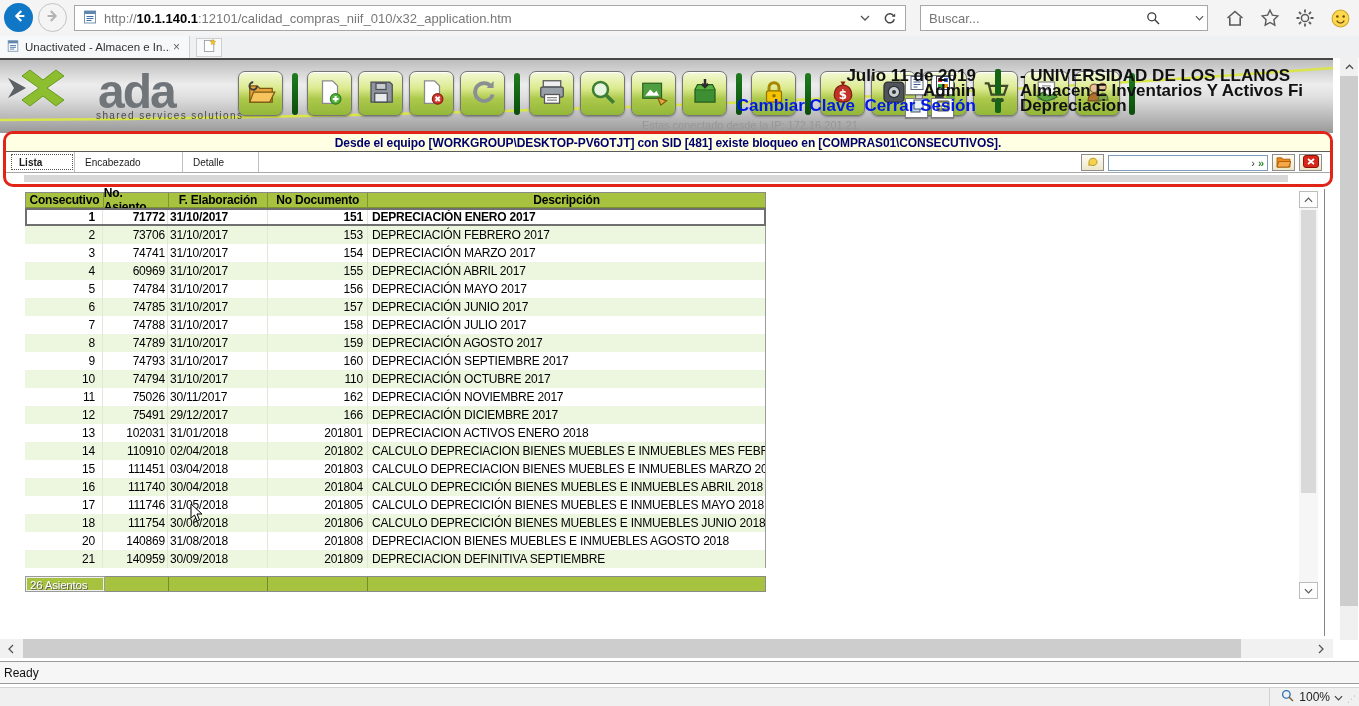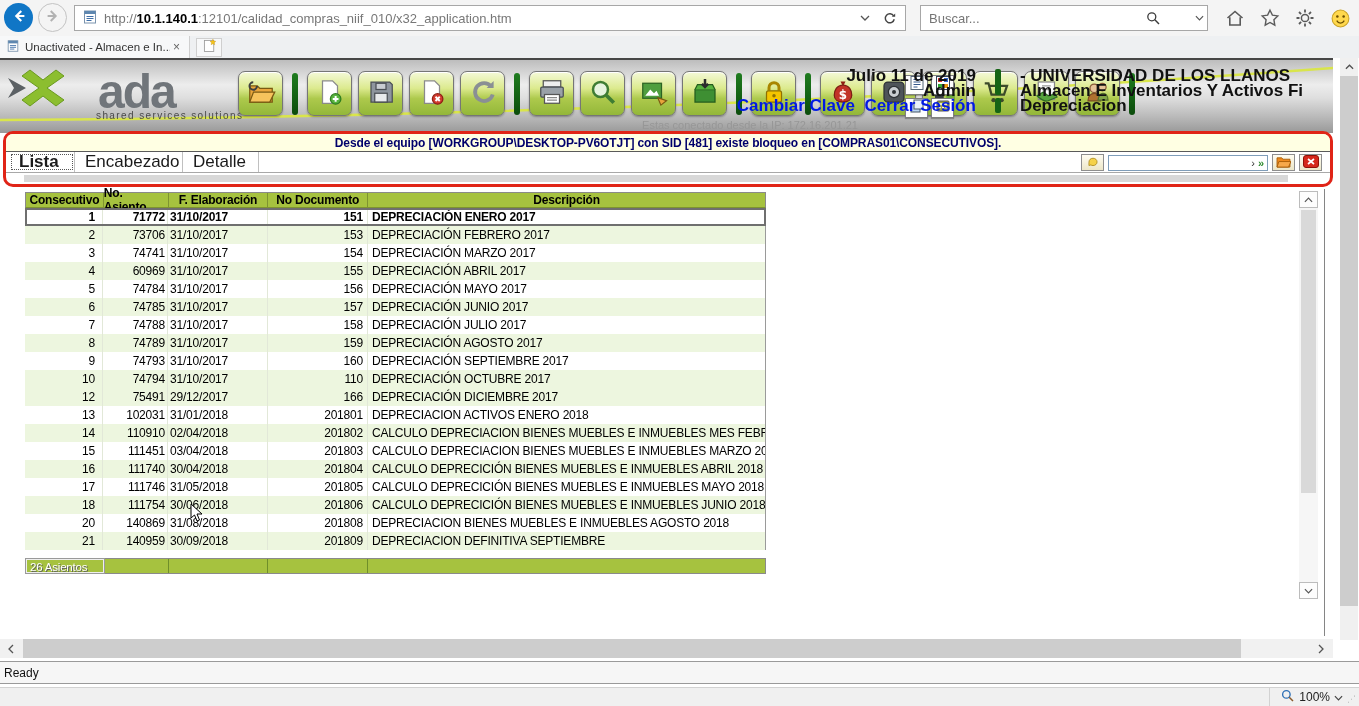--- a/index.html
+++ b/index.html
@@ -63,21 +63,21 @@
   .gbar.t{height:26px;}.gbar.b{height:15px;}
   .hlink{color:#0019e6;}
   .conn{position:absolute;left:520px;top:59px;width:460px;text-align:center;font-size:11px;color:#979797;}
 
   
   .redbox{position:absolute;left:3px;top:131px;width:1330px;height:56px;background:#fff;
           border:3px solid #E02417;border-radius:10px;overflow:hidden;}
   .msg{height:18px;background:#FFFFE3;border-bottom:1px solid #5a5a5a;display:flex;align-items:center;
        justify-content:center;font-size:12px;font-weight:bold;color:#00006B;letter-spacing:-0.1px;}
   .tabstrip{position:relative;height:21px;border-bottom:1px solid #a8a8a8;display:flex;align-items:stretch;padding-left:3px;background:#fff;}
-  .ptab{font-size:17px;color:#1a1a1a;display:flex;align-items:center;padding:0 10px;border-right:1px solid #c0c0c0;}
+  .ptab{font-size:10px;color:#1a1a1a;display:flex;align-items:center;padding:0 10px;border-right:1px solid #c0c0c0;}
   .ptab.active{font-weight:bold;outline:1px dotted #555;outline-offset:-3px;}
   .pcontrols{position:absolute;right:8px;top:2px;display:flex;gap:4px;align-items:center;}
   .pcbtn{width:23px;height:17px;border:1px solid #8e8e8e;background:linear-gradient(#fffdf2,#ece6c8);
          display:flex;align-items:center;justify-content:center;}
   .recfield{width:160px;height:16px;border:1px solid #7f9db9;background:#fff;position:relative;}
   .recnav{position:absolute;right:3px;top:0;font-size:11px;line-height:15px;}
   .recnav .nx{color:#333;} .recnav .lt{color:#2e8b2e;font-weight:bold;}
   .graystrip{position:absolute;left:18px;right:42px;bottom:2px;height:7px;background:#d8d8d8;}
 
   
@@ -524,20 +524,27 @@
     <div class="td c3">160</div>
     <div class="td c4">DEPRECIACIÓN SEPTIEMBRE 2017</div>
   </div>
           <div class="tr alt">
     <div class="td c0">10</div>
     <div class="td c1">74794</div>
     <div class="td c2">31/10/2017</div>
     <div class="td c3">110</div>
     <div class="td c4">DEPRECIACIÓN OCTUBRE 2017</div>
   </div>
+          <div class="tr">
+    <div class="td c0">11</div>
+    <div class="td c1">75026</div>
+    <div class="td c2">30/11/2017</div>
+    <div class="td c3">162</div>
+    <div class="td c4">DEPRECIACIÓN NOVIEMBRE 2017</div>
+  </div>
           <div class="tr alt">
     <div class="td c0">12</div>
     <div class="td c1">75491</div>
     <div class="td c2">29/12/2017</div>
     <div class="td c3">166</div>
     <div class="td c4">DEPRECIACIÓN DICIEMBRE 2017</div>
   </div>
           <div class="tr">
     <div class="td c0">13</div>
     <div class="td c1">102031</div>

